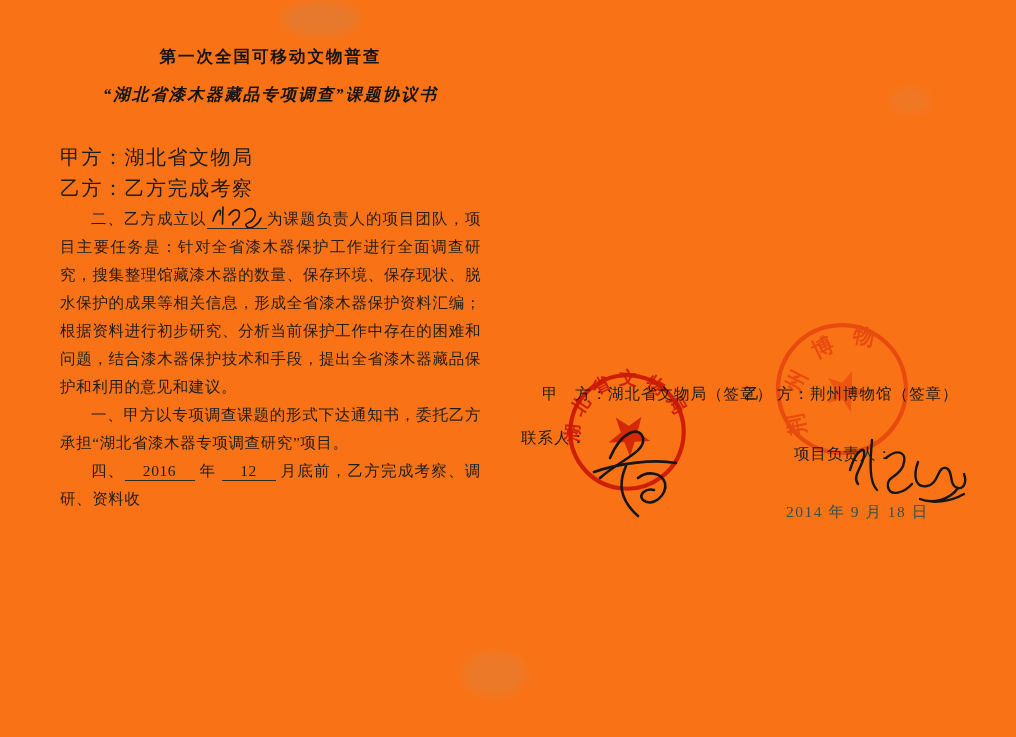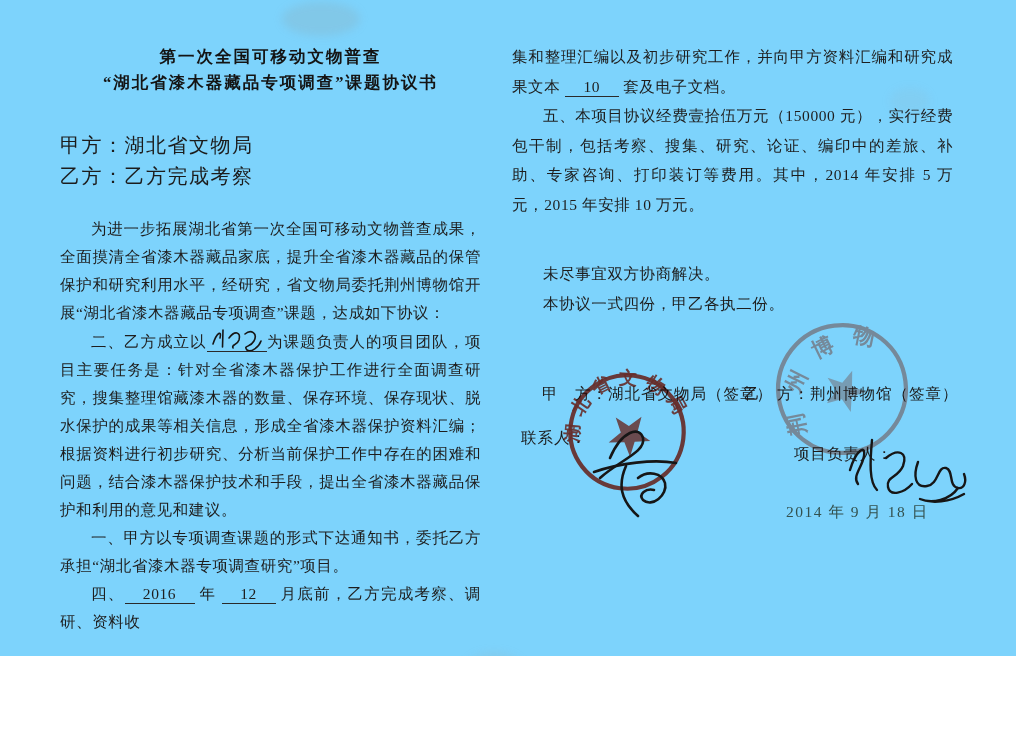--- a/index.html
+++ b/index.html
@@ -1,35 +1,35 @@
 <!DOCTYPE html>
 <html><head>
 <meta charset="utf-8">
 <style>
   html,body{margin:0;padding:0;background:#ffffff;}
   .scan{
     position:relative;
-    width:1016px;height:656px;
-    background:#7dd3fc;
+    width:1016px;height:737px;
+    background:#f97316;
     overflow:hidden;
     font-family:"Liberation Serif","DejaVu Serif",serif;
     color:#222;
   }
   
   .smudge{position:absolute;border-radius:50%;filter:blur(4px);pointer-events:none;}
   .s1{left:282px;top:2px;width:78px;height:34px;background:rgba(150,150,145,0.18);}
   .s2{left:462px;top:652px;width:64px;height:44px;background:rgba(160,160,155,0.14);}
   .s3{left:890px;top:88px;width:40px;height:26px;background:rgba(170,170,165,0.10);}
 
   .col{position:absolute;top:46px;}
   .col.left{left:60px;width:421px;}
   .col.right{left:512px;top:42px;width:441px;}
 
   .title{ text-align:center; font-weight:bold; font-size:16.5px; letter-spacing:2px; color:#141414;}
-  .title .t2{margin-top:4px;}
+  .title .t2{margin-top:16px;font-style:italic;}
 
   .parties{margin-top:36px;font-size:20px;letter-spacing:1.5px;line-height:31px;color:#1c1c1c;}
 
   .para{
     margin:0;
     font-size:15.5px;
     line-height:28px;
     letter-spacing:0.6px;
     text-align:justify;
     color:#1e1e1e;
@@ -89,37 +89,30 @@
   <div class="col left">
     <div class="title">
       <div class="t1">第一次全国可移动文物普查</div>
       <div class="t2">“湖北省漆木器藏品专项调查”课题协议书</div>
     </div>
     <div class="parties">
       <div>甲方：湖北省文物局</div>
       <div>乙方：乙方完成考察</div>
     </div>
 
-    <p class="para indent intro">为进一步拓展湖北省第一次全国可移动文物普查成果，全面摸清全省漆木器藏品家底，提升全省漆木器藏品的保管保护和研究利用水平，经研究，省文物局委托荆州博物馆开展“湖北省漆木器藏品专项调查”课题，达成如下协议：</p>
     <p class="para indent"><span>二、乙方成立以</span><span class="hand-inline"><svg width="56" height="24" viewBox="0 0 56 24">
             <g fill="none" stroke="#161616" stroke-width="1.6" stroke-linecap="round">
               <path d="M4,17 C8,5 13,3 11,11 M14,3 L13.5,20 M20,11 C26,3 32,5 30,13 C28,19 22,17 24,21"></path>
               <path d="M36,7 C42,2 49,6 45,14 C41,21 34,18 38,23 C42,26 50,20 52,14"></path>
             </g>
           </svg></span><span>为课题负责人的项目团队，项目主要任务是：针对全省漆木器保护工作进行全面调查研究，搜集整理馆藏漆木器的数量、保存环境、保存现状、脱水保护的成果等相关信息，形成全省漆木器保护资料汇编；根据资料进行初步研究、分析当前保护工作中存在的困难和问题，结合漆木器保护技术和手段，提出全省漆木器藏品保护和利用的意见和建议。</span></p>
     <p class="para indent">一、甲方以专项调查课题的形式下达通知书，委托乙方承担“湖北省漆木器专项调查研究”项目。</p>
     <p class="para indent"><span>四、</span><span class="blank wide">2016</span><span> 年 </span><span class="blank">12</span><span> 月底前，乙方完成考察、调研、资料收</span></p>
   </div>
 
-  <div class="col right">
-    <p class="para"><span>集和整理汇编以及初步研究工作，并向甲方资料汇编和研究成果文本 </span><span class="blank">10</span><span> 套及电子文档。</span></p>
-    <p class="para indent">五、本项目协议经费壹拾伍万元（150000 元），实行经费包干制，包括考察、搜集、研究、论证、编印中的差旅、补助、专家咨询、打印装订等费用。其中，2014 年安排 5 万元，2015 年安排 10 万元。</p>
-    <p class="para indent closing no-just">未尽事宜双方协商解决。</p>
-    <p class="para indent no-just">本协议一式四份，甲乙各执二份。</p>
-  </div>
 
   <div class="sig-abs row1a">甲　方：湖北省文物局（签章）</div>
   <div class="sig-abs row1b">乙　方：荆州博物馆（签章）</div>
   <div class="sig-abs row2a">联系人：</div>
   <div class="sig-abs row2b">项目负责人：</div>
   <div class="sig-abs date-line">2014 年 9 月 18 日</div>
 
   <svg class="seal seal-a" viewBox="0 0 140 140">
     <g transform="rotate(-38 70 70)">
       <circle cx="70" cy="70" r="62" fill="none" stroke="#d0362a" stroke-width="4.6" opacity="0.93"></circle>

